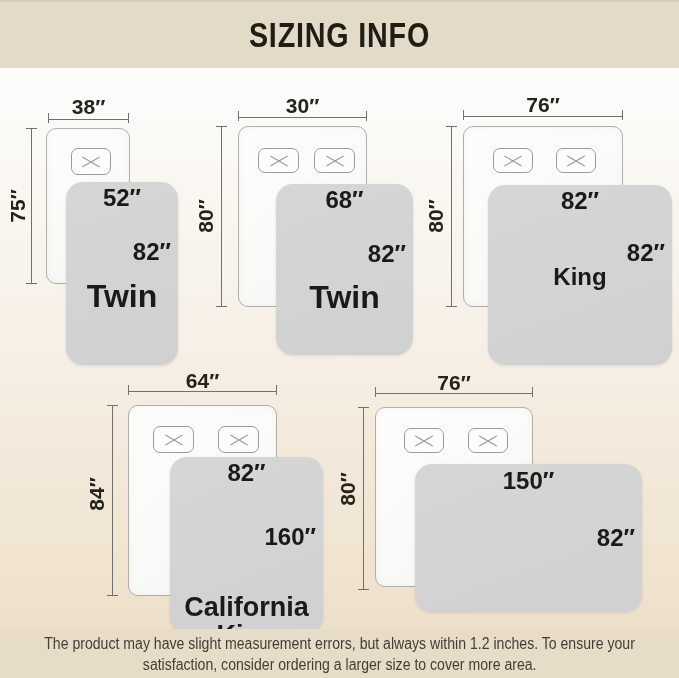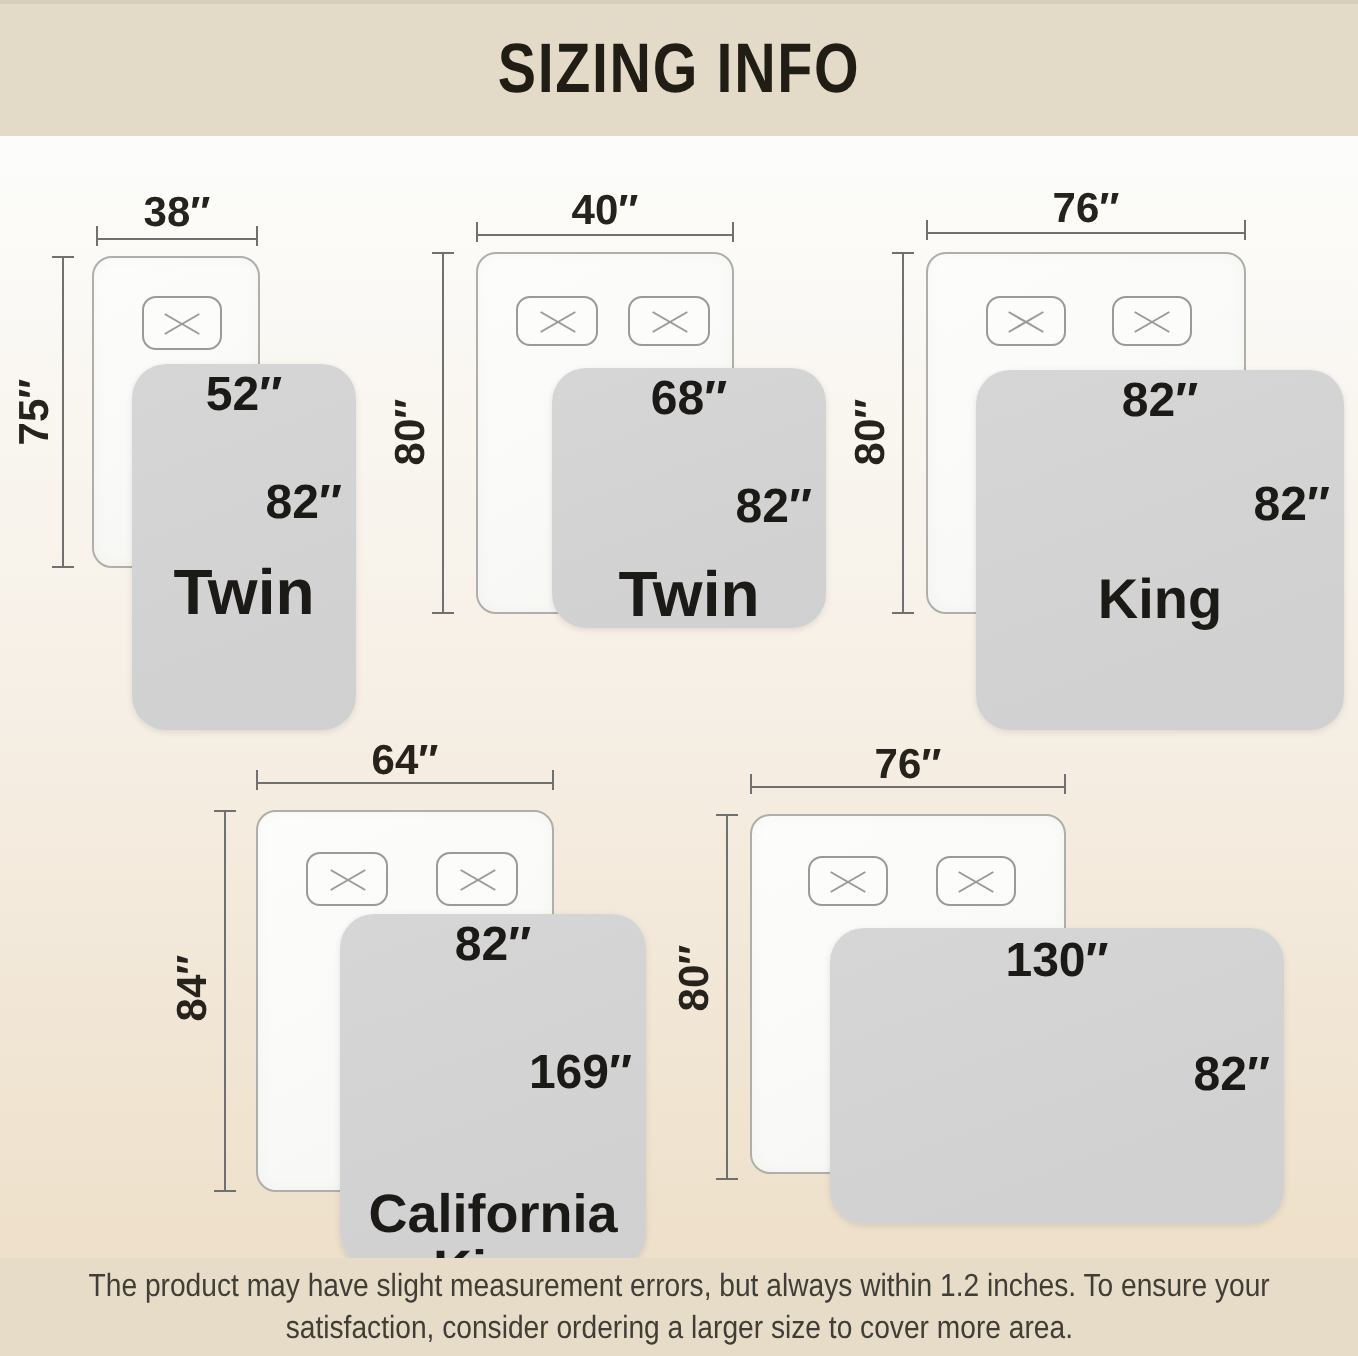--- a/index.html
+++ b/index.html
@@ -88,78 +88,78 @@
       <div class="pillow" style="left:24px; top:19px; width:40px; height:27px;"></div>
     </div>
     <div class="blanket" style="left:66px; top:180px; width:112px; height:183px;">
       <div class="bw">52″</div>
       <div class="bh" style="top:70px;">82″</div>
       <div class="bname" style="top:98px; font-size:32px;">Twin</div>
     </div>
   </div>
 
   <div>
-    <div class="dlabel" style="left:238px; top:92px; width:129px;">40″</div>
+    <div class="dlabel" style="left:238px; top:92px; width:129px;">30″</div>
     <div class="dimw" style="left:238px; top:115px; width:129px;"></div>
     <div class="dimh" style="left:221px; top:124px; height:181px;"></div>
     <div class="dlabel dlabel-v" style="left:206px; top:214px;">80″</div>
     <div class="mattress" style="left:238px; top:124px; width:129px; height:181px;">
       <div class="pillow" style="left:19px; top:21px; width:41px; height:25px;"></div>
       <div class="pillow" style="left:75px; top:21px; width:41px; height:25px;"></div>
     </div>
-    <div class="blanket" style="left:276px; top:182px; width:137px; height:130px;">
+    <div class="blanket" style="left:276px; top:182px; width:137px; height:171px;">
       <div class="bw">68″</div>
       <div class="bh" style="top:70px;">82″</div>
       <div class="bname" style="top:97px; font-size:32px;">Twin</div>
     </div>
   </div>
 
   <div>
     <div class="dlabel" style="left:463px; top:91px; width:160px;">76″</div>
     <div class="dimw" style="left:463px; top:114px; width:160px;"></div>
     <div class="dimh" style="left:451px; top:124px; height:181px;"></div>
     <div class="dlabel dlabel-v" style="left:436px; top:214px;">80″</div>
     <div class="mattress" style="left:463px; top:124px; width:160px; height:181px;">
       <div class="pillow" style="left:29px; top:21px; width:40px; height:25px;"></div>
       <div class="pillow" style="left:92px; top:21px; width:40px; height:25px;"></div>
     </div>
     <div class="blanket" style="left:488px; top:183px; width:184px; height:180px;">
       <div class="bw">82″</div>
       <div class="bh" style="top:68px;">82″</div>
-      <div class="bname" style="top:100px; font-size:28px;">King</div>
+      <div class="bname" style="top:80px; font-size:24px;">King</div>
     </div>
   </div>
 
   <div>
     <div class="dlabel" style="left:128px; top:367px; width:149px;">64″</div>
     <div class="dimw" style="left:128px; top:389px; width:149px;"></div>
     <div class="dimh" style="left:112px; top:403px; height:191px;"></div>
     <div class="dlabel dlabel-v" style="left:97px; top:492px;">84″</div>
     <div class="mattress" style="left:128px; top:403px; width:149px; height:191px;">
       <div class="pillow" style="left:24px; top:20px; width:41px; height:27px;"></div>
       <div class="pillow" style="left:89px; top:20px; width:41px; height:27px;"></div>
     </div>
     <div class="blanket" style="left:170px; top:455px; width:153px; height:177px;">
       <div class="bw">82″</div>
-      <div class="bh" style="top:80px;">169″</div>
+      <div class="bh" style="top:80px;">160″</div>
       <div class="bname" style="top:104px; font-size:27px;margin-top:32px;">California King</div>
     </div>
   </div>
 
   <div>
     <div class="dlabel" style="left:375px; top:369px; width:158px;">76″</div>
     <div class="dimw" style="left:375px; top:391px; width:158px;"></div>
     <div class="dimh" style="left:363px; top:405px; height:183px;"></div>
     <div class="dlabel dlabel-v" style="left:348px; top:487px;">80″</div>
     <div class="mattress" style="left:375px; top:405px; width:158px; height:180px;">
       <div class="pillow" style="left:28px; top:20px; width:40px; height:25px;"></div>
       <div class="pillow" style="left:92px; top:20px; width:40px; height:25px;"></div>
     </div>
     <div class="blanket" style="left:415px; top:462px; width:227px; height:148px;">
-      <div class="bw" style="top:3px;">130″</div>
+      <div class="bw" style="top:3px;">150″</div>
       <div class="bh" style="top:74px;">82″</div>
     </div>
   </div>
 
   <div class="footer">
     <div class="footer-line">The product may have slight measurement errors, but always within 1.2 inches. To ensure your</div>
     <div class="footer-line">satisfaction, consider ordering a larger size to cover more area.</div>
   </div>
 
 </div>

